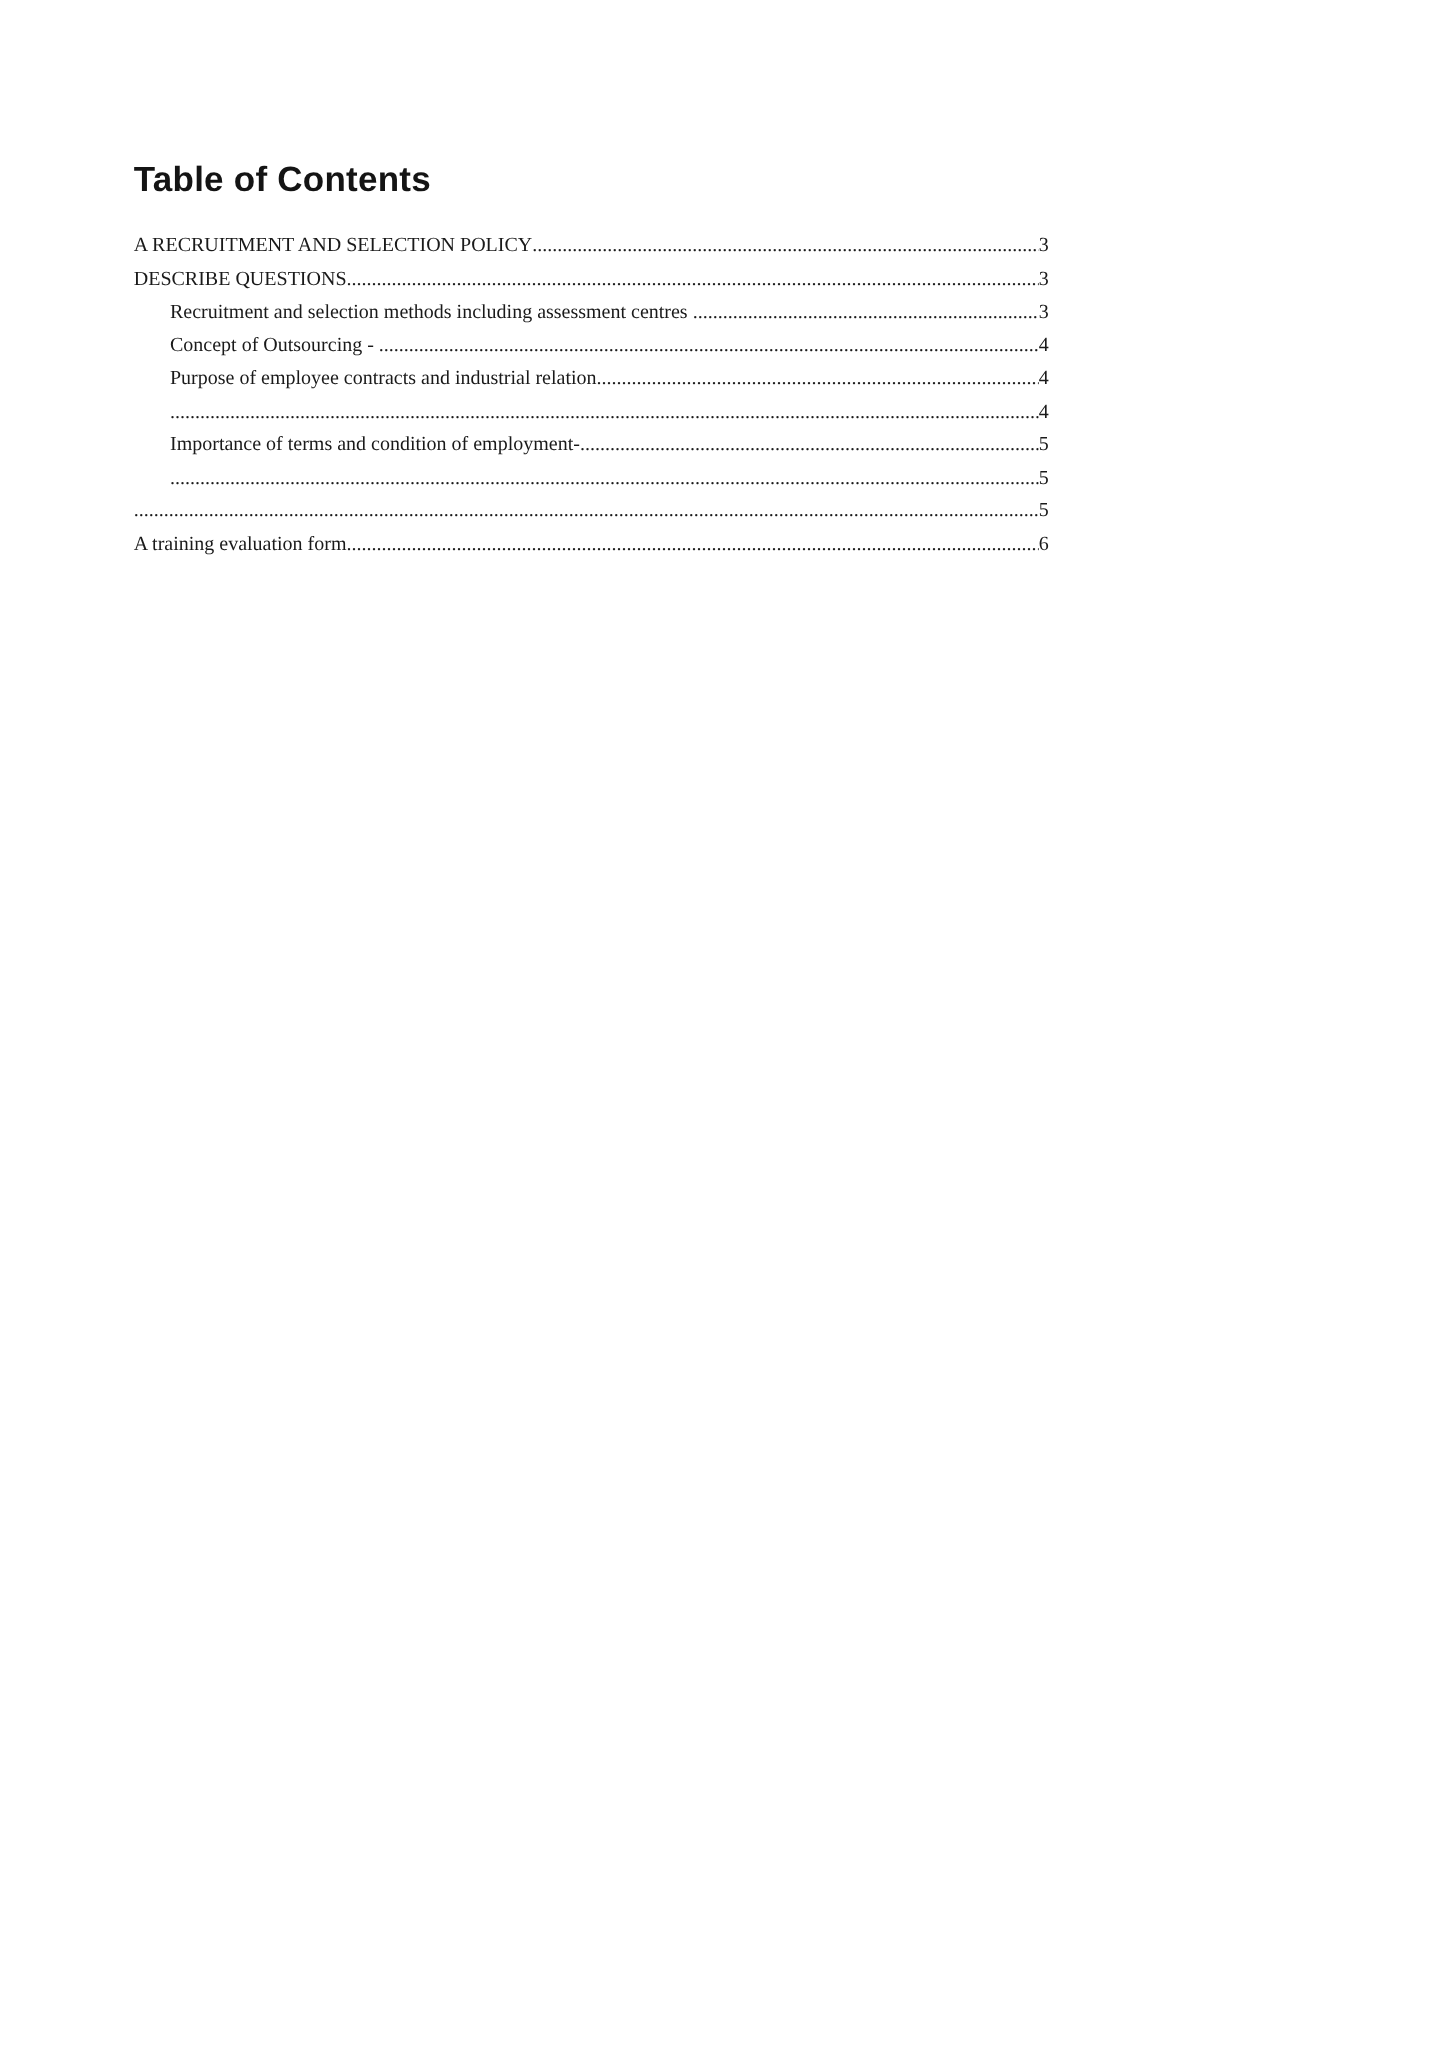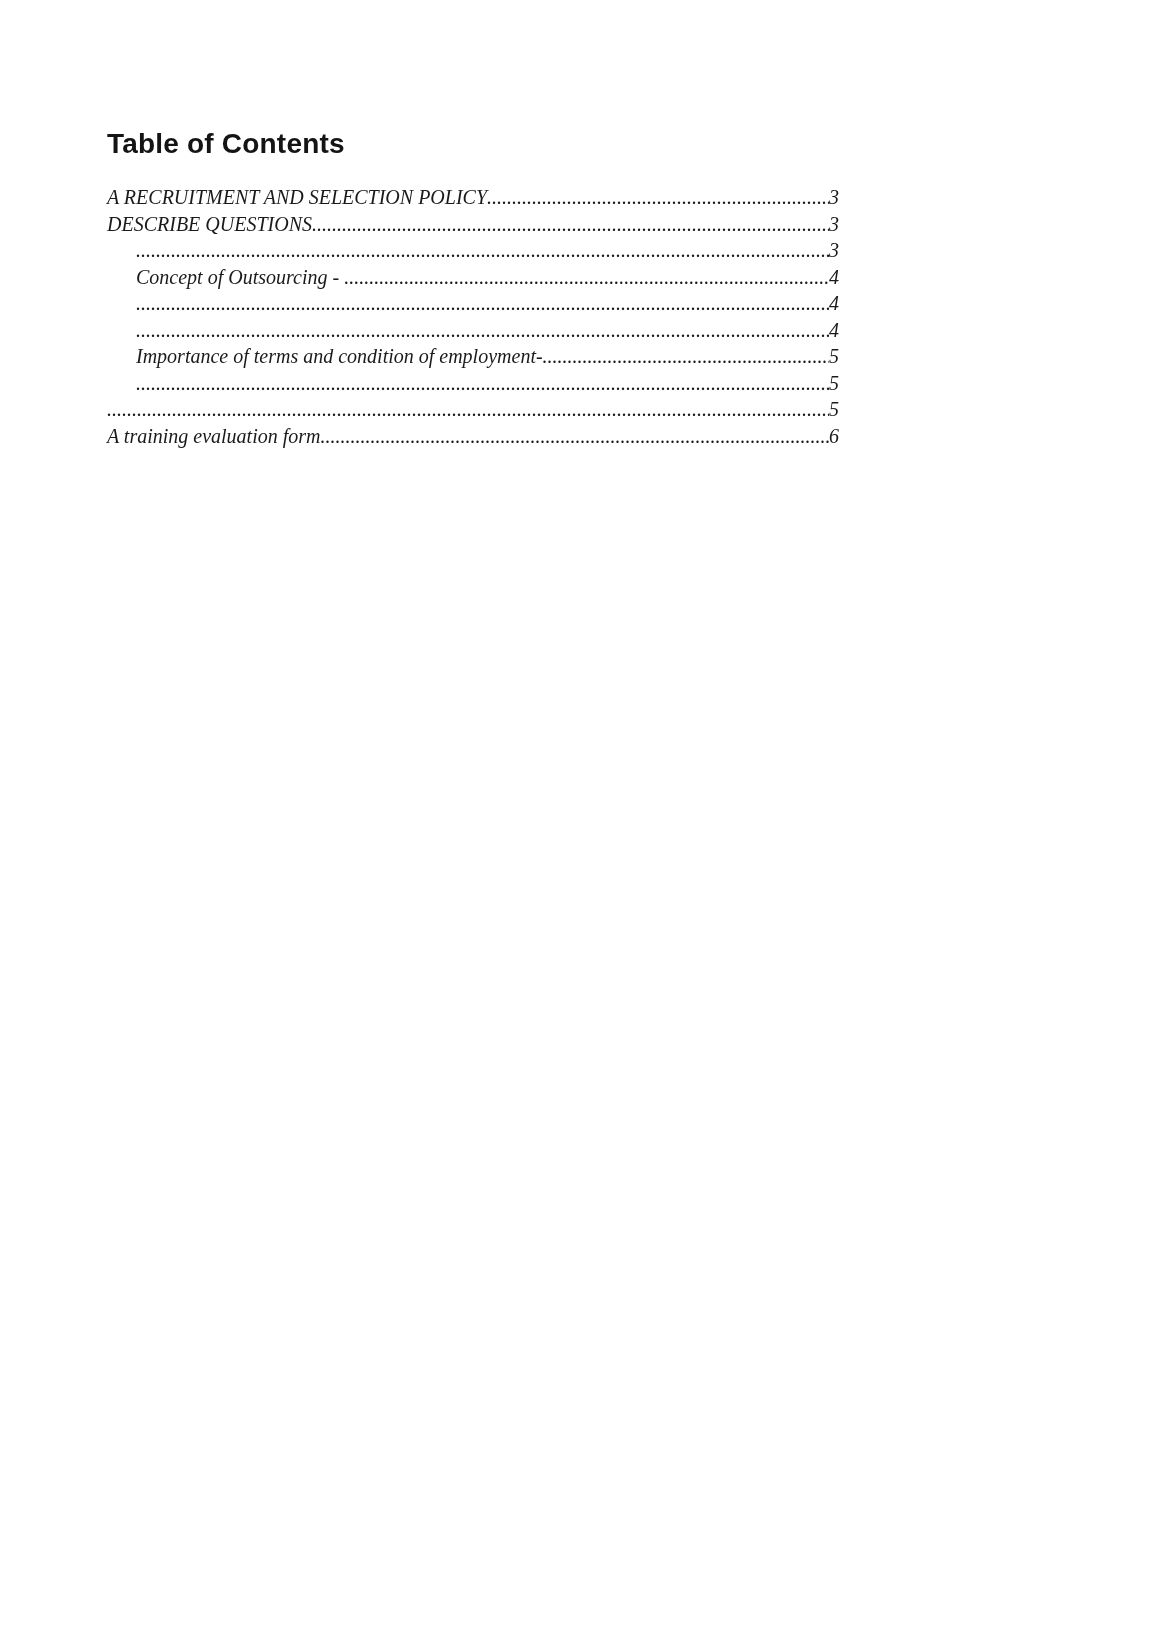--- a/index.html
+++ b/index.html
@@ -25,25 +25,24 @@
     font-size: 28px;
     line-height: 36px;
     color: #141414;
     letter-spacing: 0.2px;
     margin-bottom: 22px;
   }
   .toc { width: 100%; }
   .toc-entry {
     display: flex;
     align-items: flex-start;
-    font-size: 20px;
+    font-size: 16px;
     line-height: 26.5px;
     white-space: nowrap;
     cursor: default;
-    font-style: italic;
   }
   .toc-entry.indent { padding-left: 29px; }
   .toc-label { flex: 0 0 auto; white-space: pre; }
   .toc-dots {
     flex: 1 1 auto;
     overflow: hidden;
     white-space: nowrap;
     min-width: 0;
   }
   .toc-dots::after {
@@ -66,31 +65,33 @@
       <span class="toc-page">3</span>
     </div>
 
     <div class="toc-entry">
       <span class="toc-label">DESCRIBE QUESTIONS</span>
       <span class="toc-dots"></span>
       <span class="toc-page">3</span>
     </div>
 
     <div class="toc-entry indent">
+      <span class="toc-label">Recruitment and selection methods including assessment centres&nbsp;</span>
       <span class="toc-dots"></span>
       <span class="toc-page">3</span>
     </div>
 
     <div class="toc-entry indent">
       <span class="toc-label">Concept of Outsourcing -&nbsp;</span>
       <span class="toc-dots"></span>
       <span class="toc-page">4</span>
     </div>
 
     <div class="toc-entry indent">
+      <span class="toc-label">Purpose of employee contracts and industrial relation</span>
       <span class="toc-dots"></span>
       <span class="toc-page">4</span>
     </div>
 
     <div class="toc-entry indent">
       <span class="toc-dots"></span>
       <span class="toc-page">4</span>
     </div>
 
     <div class="toc-entry indent">

